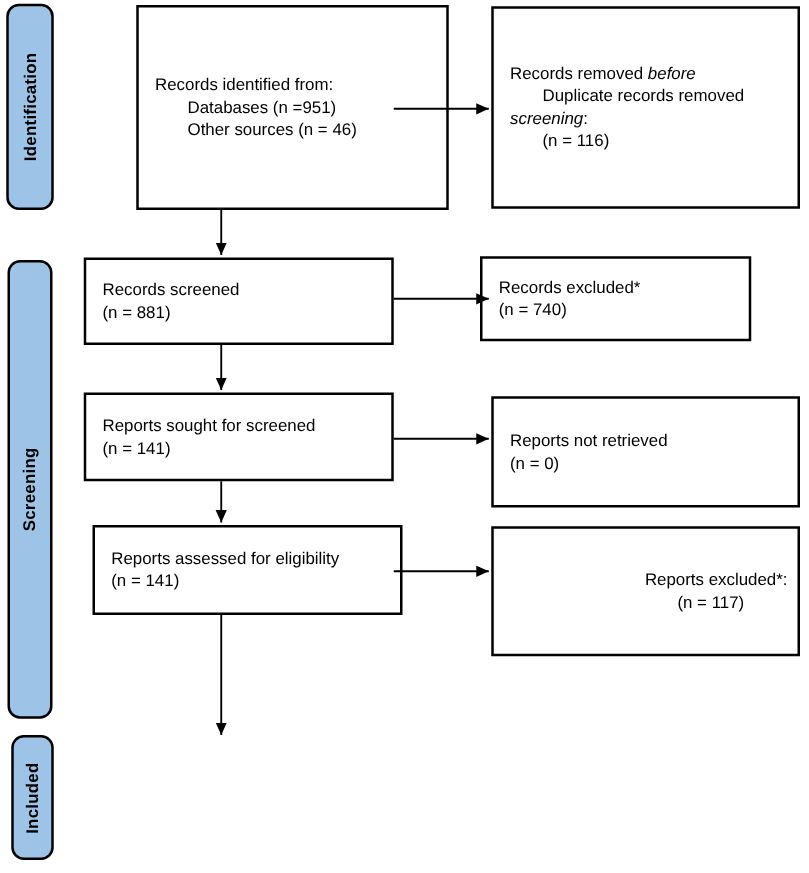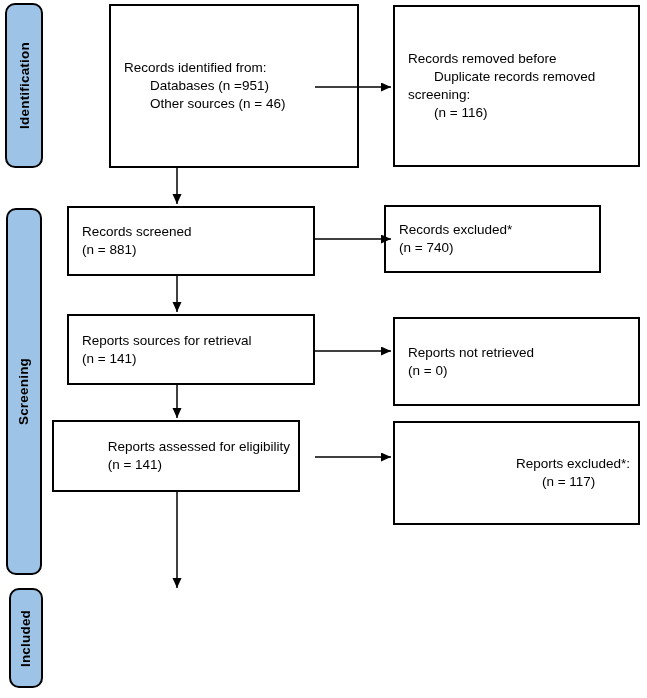--- a/index.html
+++ b/index.html
@@ -43,20 +43,21 @@
   }
   .box-text {
     padding: 4px 8px 4px 13px;
     font-size: 13.5px;
     line-height: 18px;
   }
   .box-text .line.indent {
     padding-left: 26px;
   }
   .box-text .it {
+    font-style: italic;
     text-align: right;
   }
   svg.arrows {
     position: absolute;
     left: 0;
     top: 0;
     pointer-events: none;
   }
 </style>
 </head>
@@ -82,25 +83,25 @@
       </div>
   </div>
   <div class="box" style="left:67px; top:206px; width:248px; height:70px;">
     <div class="box-text">
         <div class="line"><span>Records screened</span></div>
         <div class="line"><span>(n = 881)</span></div>
       </div>
   </div>
   <div class="box" style="left:67px; top:314px; width:248px; height:71px;">
     <div class="box-text">
-        <div class="line"><span>Reports sources for retrieval</span></div>
+        <div class="line"><span>Reports sought for screened</span></div>
         <div class="line"><span>(n = 141)</span></div>
       </div>
   </div>
-  <div class="box" style="left:52px; top:420px; width:248px; height:72px;justify-content:flex-end;">
+  <div class="box" style="left:74px; top:420px; width:248px; height:72px;">
     <div class="box-text">
         <div class="line"><span>Reports assessed for eligibility</span></div>
         <div class="line"><span>(n = 141)</span></div>
       </div>
   </div>
 
   <div class="box" style="left:393px; top:5px; width:247px; height:162px;">
     <div class="box-text">
         <div class="line"><span>Records removed </span><span class="it">before</span></div>
         <div class="line indent"><span>Duplicate records removed</span></div>

